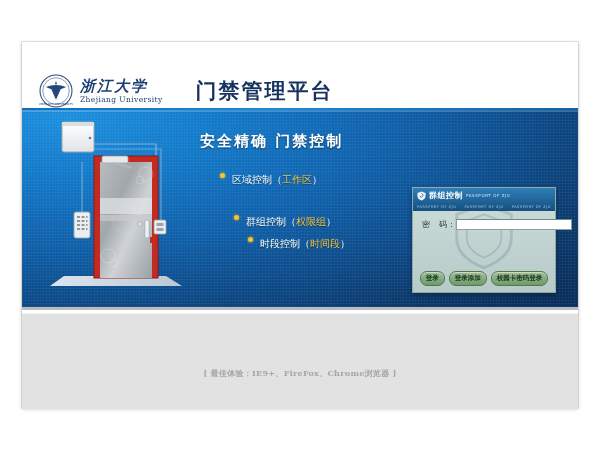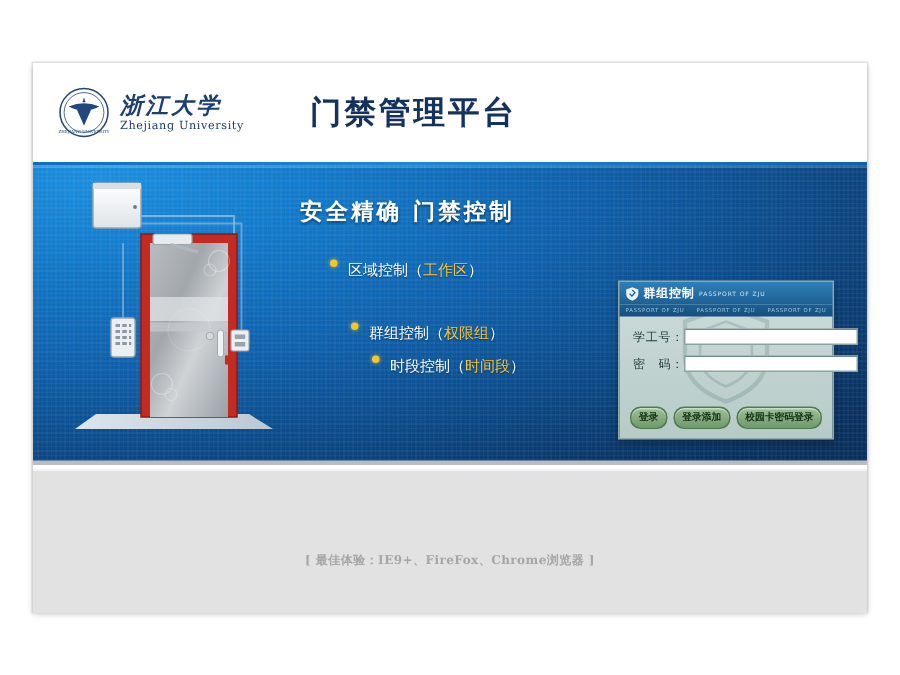--- a/index.html
+++ b/index.html
@@ -14,24 +14,24 @@
   #page-card{
     position:absolute;
     left:22px;top:42px;
     width:556px;height:366px;
     background:#ffffff;
     box-shadow:0 1px 4px rgba(0,0,0,.22), 0 0 0 1px #e9e9e9;
   }
 
   
   #site-header{
-    position:absolute;left:0;top:0;
+    position:absolute;left:0;top:16px;
     width:100%;height:66px;
     background:#ffffff;
-    display:flex;align-items:center;gap:11px;
+    display:flex;align-items:center;
   }
   #brand-block{display:flex;align-items:center;margin-left:17px;}
   #zju-seal{width:34px;height:34px;flex:0 0 34px;}
   #brand-text{margin-left:7px;line-height:1;}
   #brand-cn{
     display:block;
     font-family:"DejaVu Serif","Liberation Serif",serif;
     font-size:15px;font-weight:bold;color:#1b3f72;
     letter-spacing:2px;font-style:italic;
   }
@@ -333,24 +333,20 @@
       </div>
 
       <div id="passport-strip">
         <span class="strip-word">PASSPORT OF ZJU</span>
         <span class="strip-word">PASSPORT OF ZJU</span>
         <span class="strip-word">PASSPORT OF ZJU</span>
       </div>
 
       <div id="login-body">
         <div class="field-row">
-          <span class="field-label">学工号：</span>
-          <input class="field-input" type="text" value="" style="">
-        </div>
-        <div class="field-row">
           <span class="field-label">密　码：</span>
           <input class="field-input" type="password" value="" style="">
         </div>
       </div>
 
       <div id="login-buttons">
         <button class="login-btn">登录</button>
         <button class="login-btn">登录添加</button>
         <button class="login-btn">校园卡密码登录</button>
       </div>

